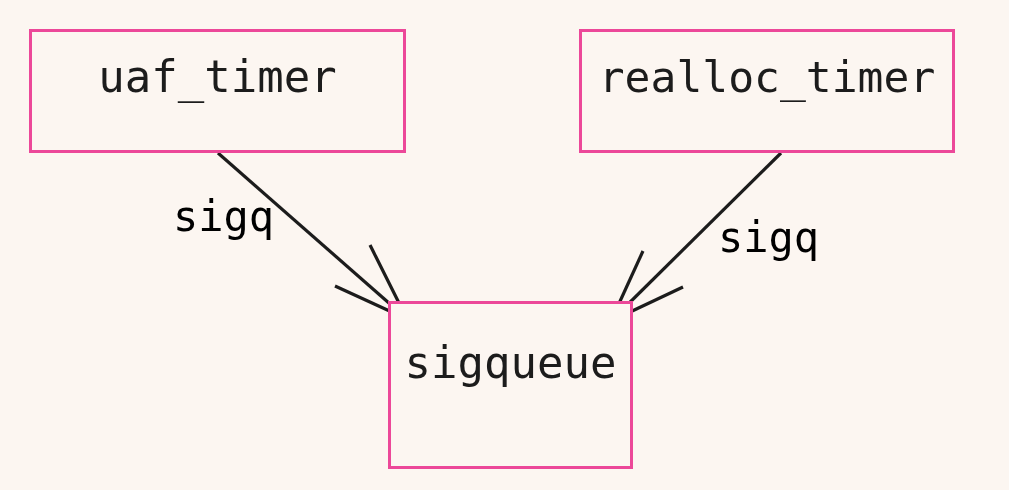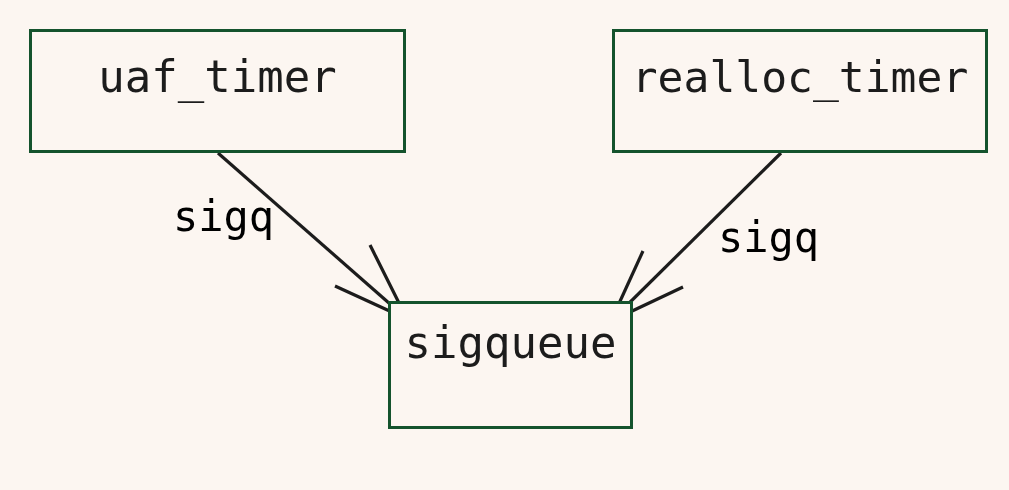--- a/index.html
+++ b/index.html
@@ -23,21 +23,21 @@
     position: absolute;
     left: 0;
     top: 0;
     width: 1009px;
     height: 490px;
     display: block;
   }
   .node-box {
     position: absolute;
     box-sizing: border-box;
-    border: 3px solid #14532d;
+    border: 3px solid #ec4899;
     background: #FCF6F1;
     display: flex;
     align-items: center;
     justify-content: center;
   }
   .node-label {
     font-family: "DejaVu Sans Mono", "Liberation Mono", monospace;
     font-size: 44px;
     line-height: 1;
     color: #1C1C1C;
@@ -47,34 +47,34 @@
   #node-uaf-timer {
     left: 29px;
     top: 29px;
     width: 377px;
     height: 124px;
   }
   #node-uaf-timer .node-label {
     transform: translateY(-14px);
   }
   #node-realloc-timer {
-    left: 612px;
+    left: 579px;
     top: 29px;
     width: 376px;
     height: 124px;
   }
   #node-realloc-timer .node-label {
     font-size: 43px;
     transform: translateY(-14px);
   }
   #node-sigqueue {
     left: 388px;
     top: 301px;
     width: 245px;
-    height: 128px;
+    height: 168px;
   }
   #node-sigqueue .node-label {
     transform: translateY(-22px);
   }
   .edge-label {
     position: absolute;
     font-family: "DejaVu Sans Mono", "Liberation Mono", monospace;
     font-size: 42px;
     line-height: 1;
     color: #000000;

